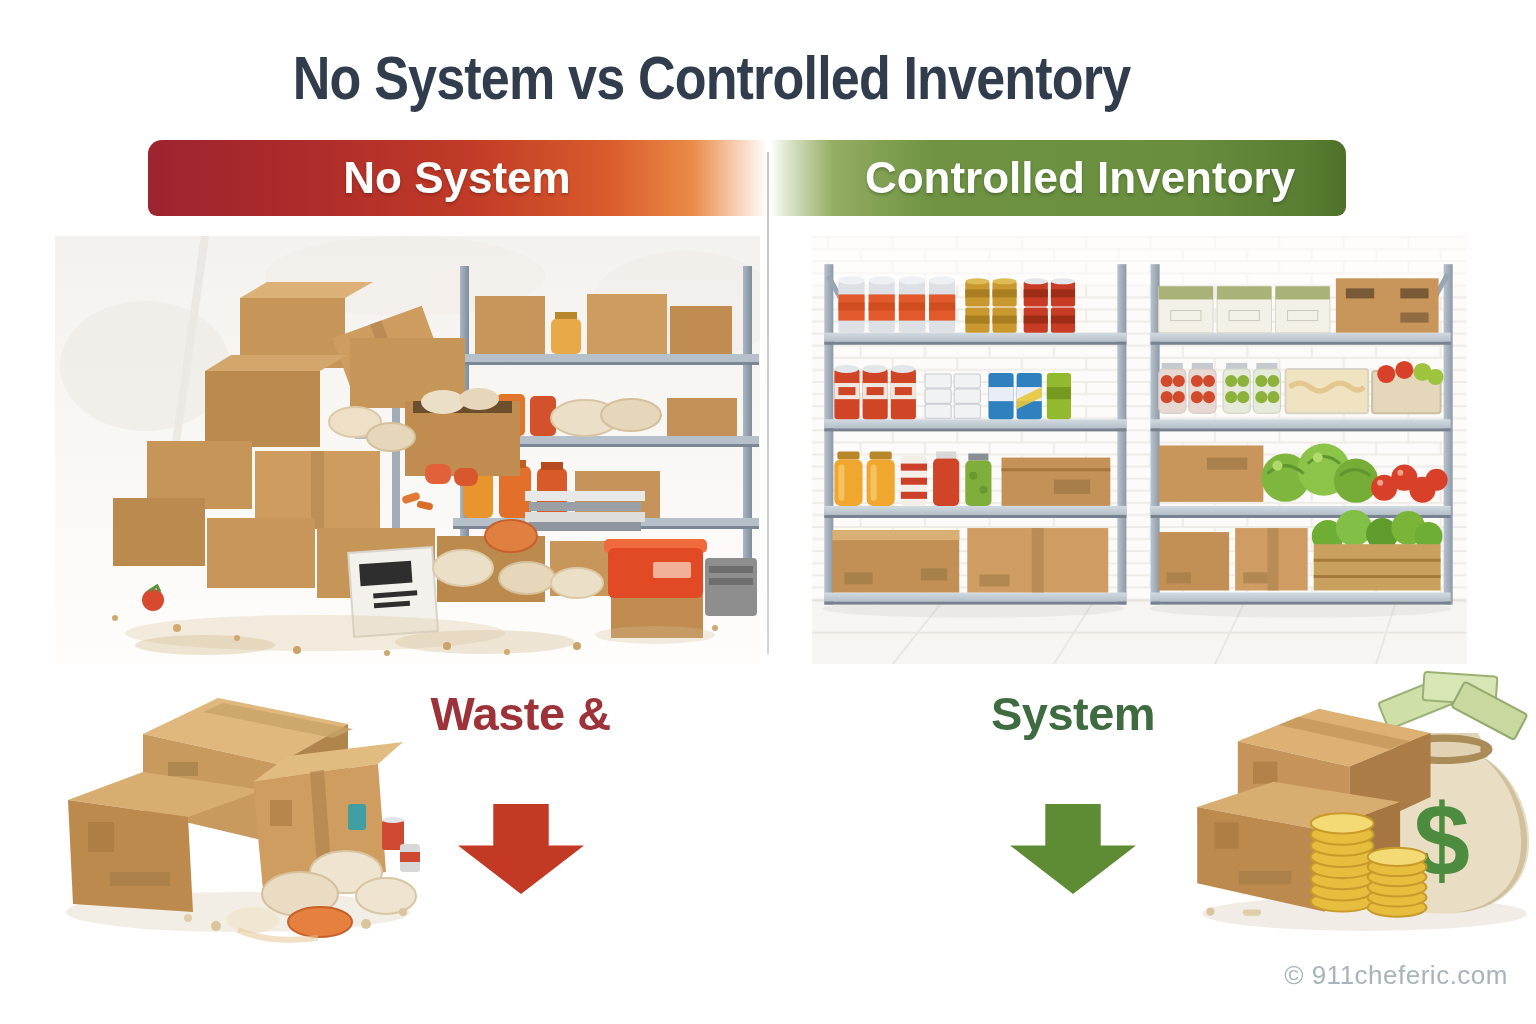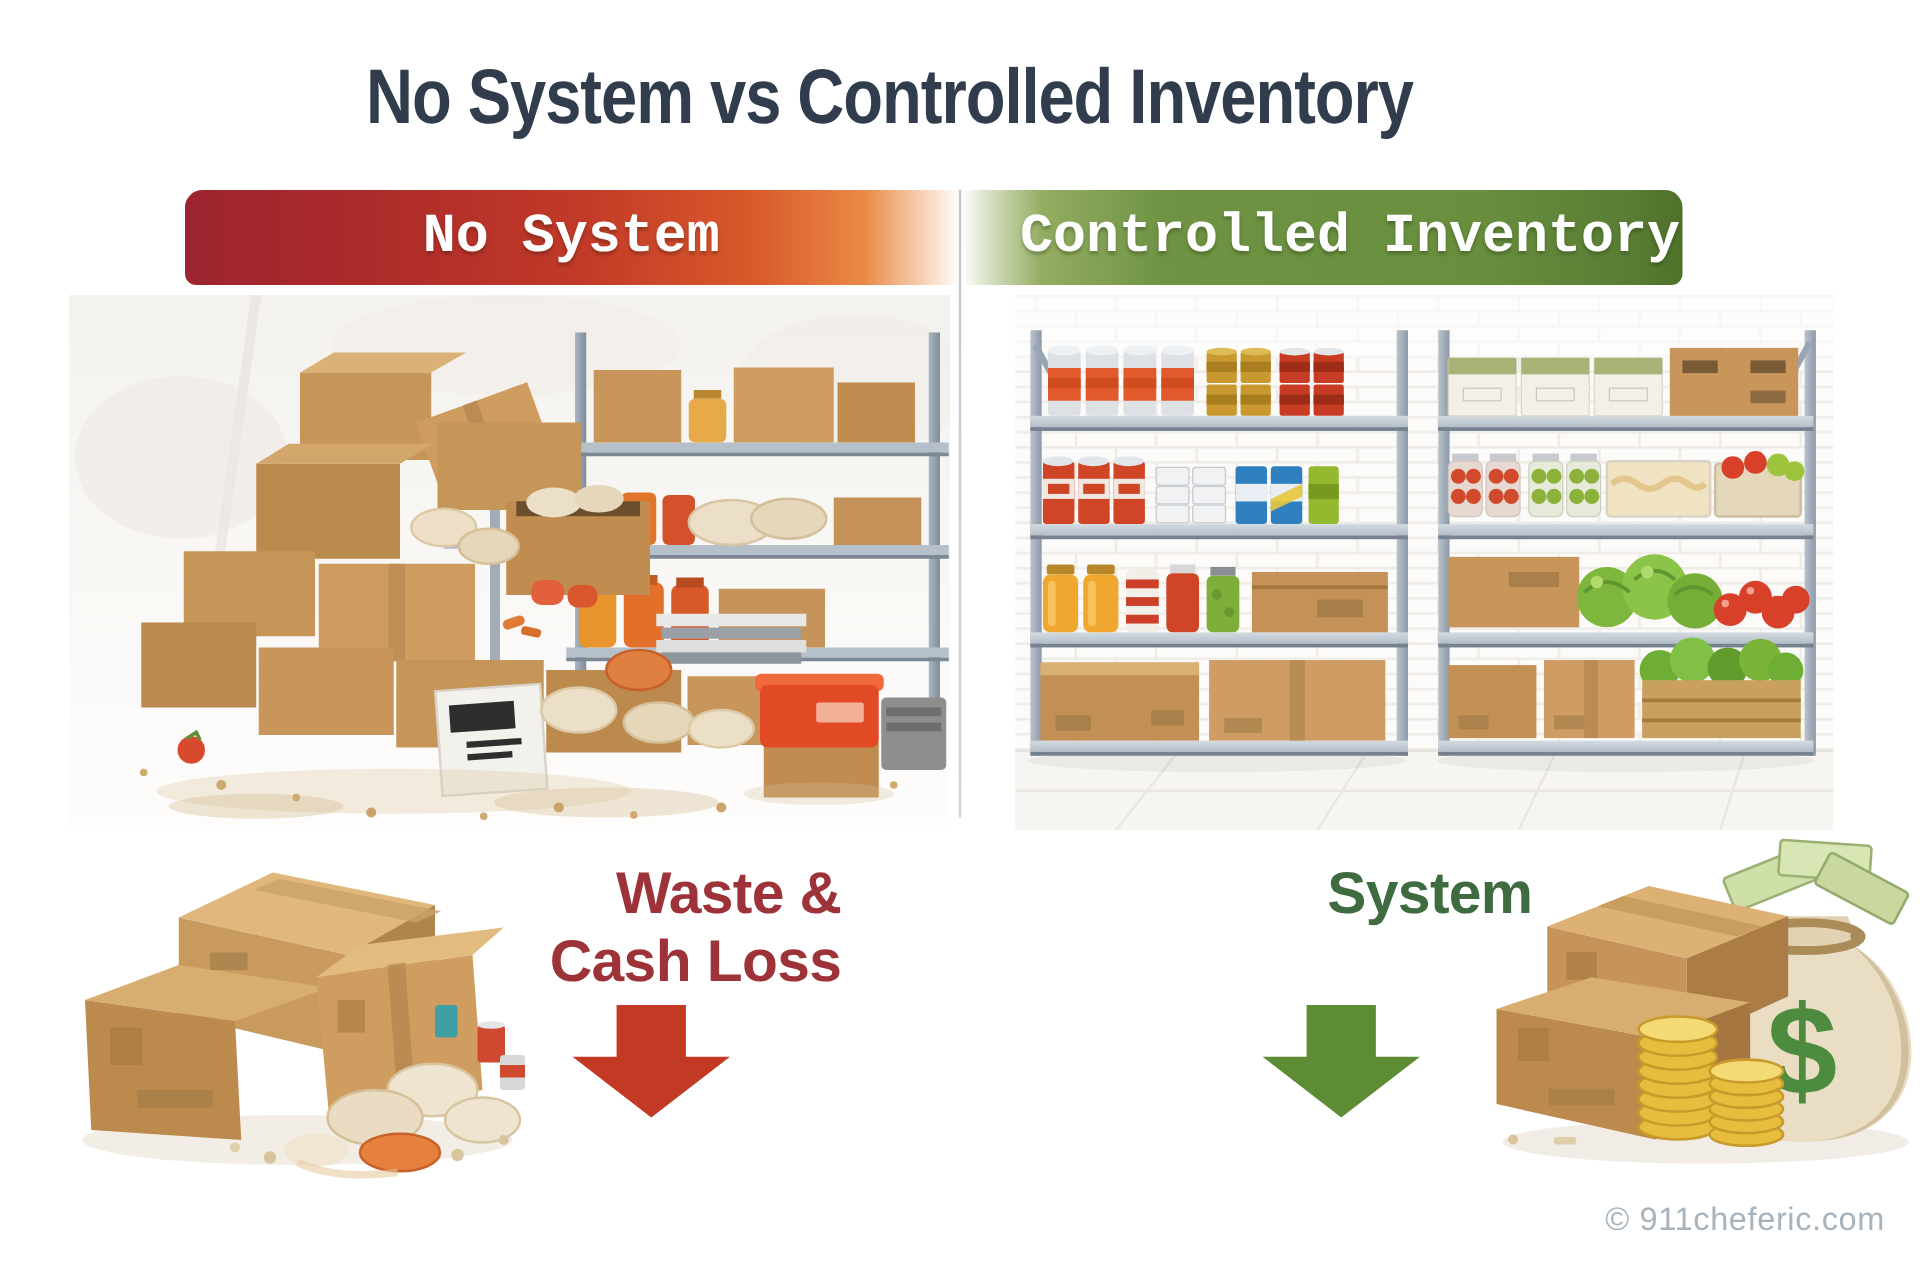--- a/index.html
+++ b/index.html
@@ -8,39 +8,39 @@
   .stage { position:relative; width:1536px; height:1024px; background:#ffffff; }
 
   .title { position:absolute; top:42px; left:0; width:1424px; text-align:center;
            font-size:62px; font-weight:bold; color:#313d4d; white-space:nowrap; }
   .title .squeeze { display:inline-block; transform:scaleX(.84); transform-origin:50% 50%;
            letter-spacing:-1px; }
 
   .divider { position:absolute; left:767px; top:152px; width:2px; height:502px;
              background:linear-gradient(#c6c6c6,#d4d4d4); z-index:0; }
 
-  .banner { position:absolute; top:152px; height:76px; display:flex;
+  .banner { position:absolute; top:140px; height:76px; display:flex;
             align-items:center; justify-content:center; z-index:1;
             font-size:44px; font-weight:bold; color:#ffffff; white-space:nowrap;
-            text-shadow:0 2px 3px rgba(60,20,10,.35);font-family:Liberation Mono, monospace; }
+            text-shadow:0 2px 3px rgba(60,20,10,.35); }
   .banner-left { left:148px; width:618px; border-radius:14px 3px 3px 9px;
     background:linear-gradient(90deg,#9c2430 0%,#ab2a2b 22%,#c23b28 52%,#d95a2b 74%,
                #ea8a46 88%, rgba(250,235,218,.15) 100%); }
   .banner-right { left:770px; width:576px; border-radius:3px 14px 9px 3px;
     background:linear-gradient(90deg, rgba(255,255,255,0) 0%, #dde5cd 3%, #94ad62 11%,
                #6f9343 28%, #688e3e 72%, #597d33 93%, #4f7029 100%);
     text-shadow:0 2px 3px rgba(30,50,15,.35);padding-left:44px; }
 
   .scene { position:absolute; z-index:1; }
   #scene-left  { left:55px;  top:236px; }
   #scene-right { left:812px; top:236px; }
   #icon-left   { left:48px;  top:672px; }
   #icon-right  { left:1182px; top:660px; }
 
-  .caption { position:absolute; z-index:2; text-align:right; font-weight:bold;
+  .caption { position:absolute; z-index:2; text-align:center; font-weight:bold;
              font-size:47px; line-height:55px; letter-spacing:-0.5px; }
   .caption-left  { left:368px; top:686px; width:305px; color:#9d3238; }
   .caption-right { left:920px; top:686px; width:306px; color:#3e6b40; }
 
   .down-arrow { position:absolute; z-index:2; width:126px; height:90px;
     clip-path:polygon(28% 0, 72% 0, 72% 46%, 100% 46%, 50% 100%, 0 46%, 28% 46%); }
   .arrow-left  { left:458px;  top:804px; background:#c23a23; }
   .arrow-right { left:1010px; top:804px; background:#5e8c34; }
 
   .watermark { position:absolute; right:28px; top:960px; font-size:26px;
@@ -591,21 +591,20 @@
         <ellipse cx="212" cy="204" rx="29" ry="9" fill="#e6bd3d" stroke="#c79a2b" stroke-width="2"></ellipse>
         <ellipse cx="212" cy="194" rx="29" ry="9" fill="#f4da75" stroke="#c79a2b" stroke-width="2"></ellipse>
       </g>
       <circle cx="28" cy="248" r="4" fill="#d9c49c"></circle>
         <rect x="60" y="246" width="18" height="6" rx="3" fill="#e0ceaa"></rect>
     </g>
   </svg>
 
   <div class="caption caption-left">
     <div>Waste &amp;</div>
-    <div>Cash Loss</div>
   </div>
   <div class="down-arrow arrow-left"></div>
 
   <div class="caption caption-right">
     <div>System</div>
   </div>
   <div class="down-arrow arrow-right"></div>
 
   <div class="watermark">© 911cheferic.com</div>
 

